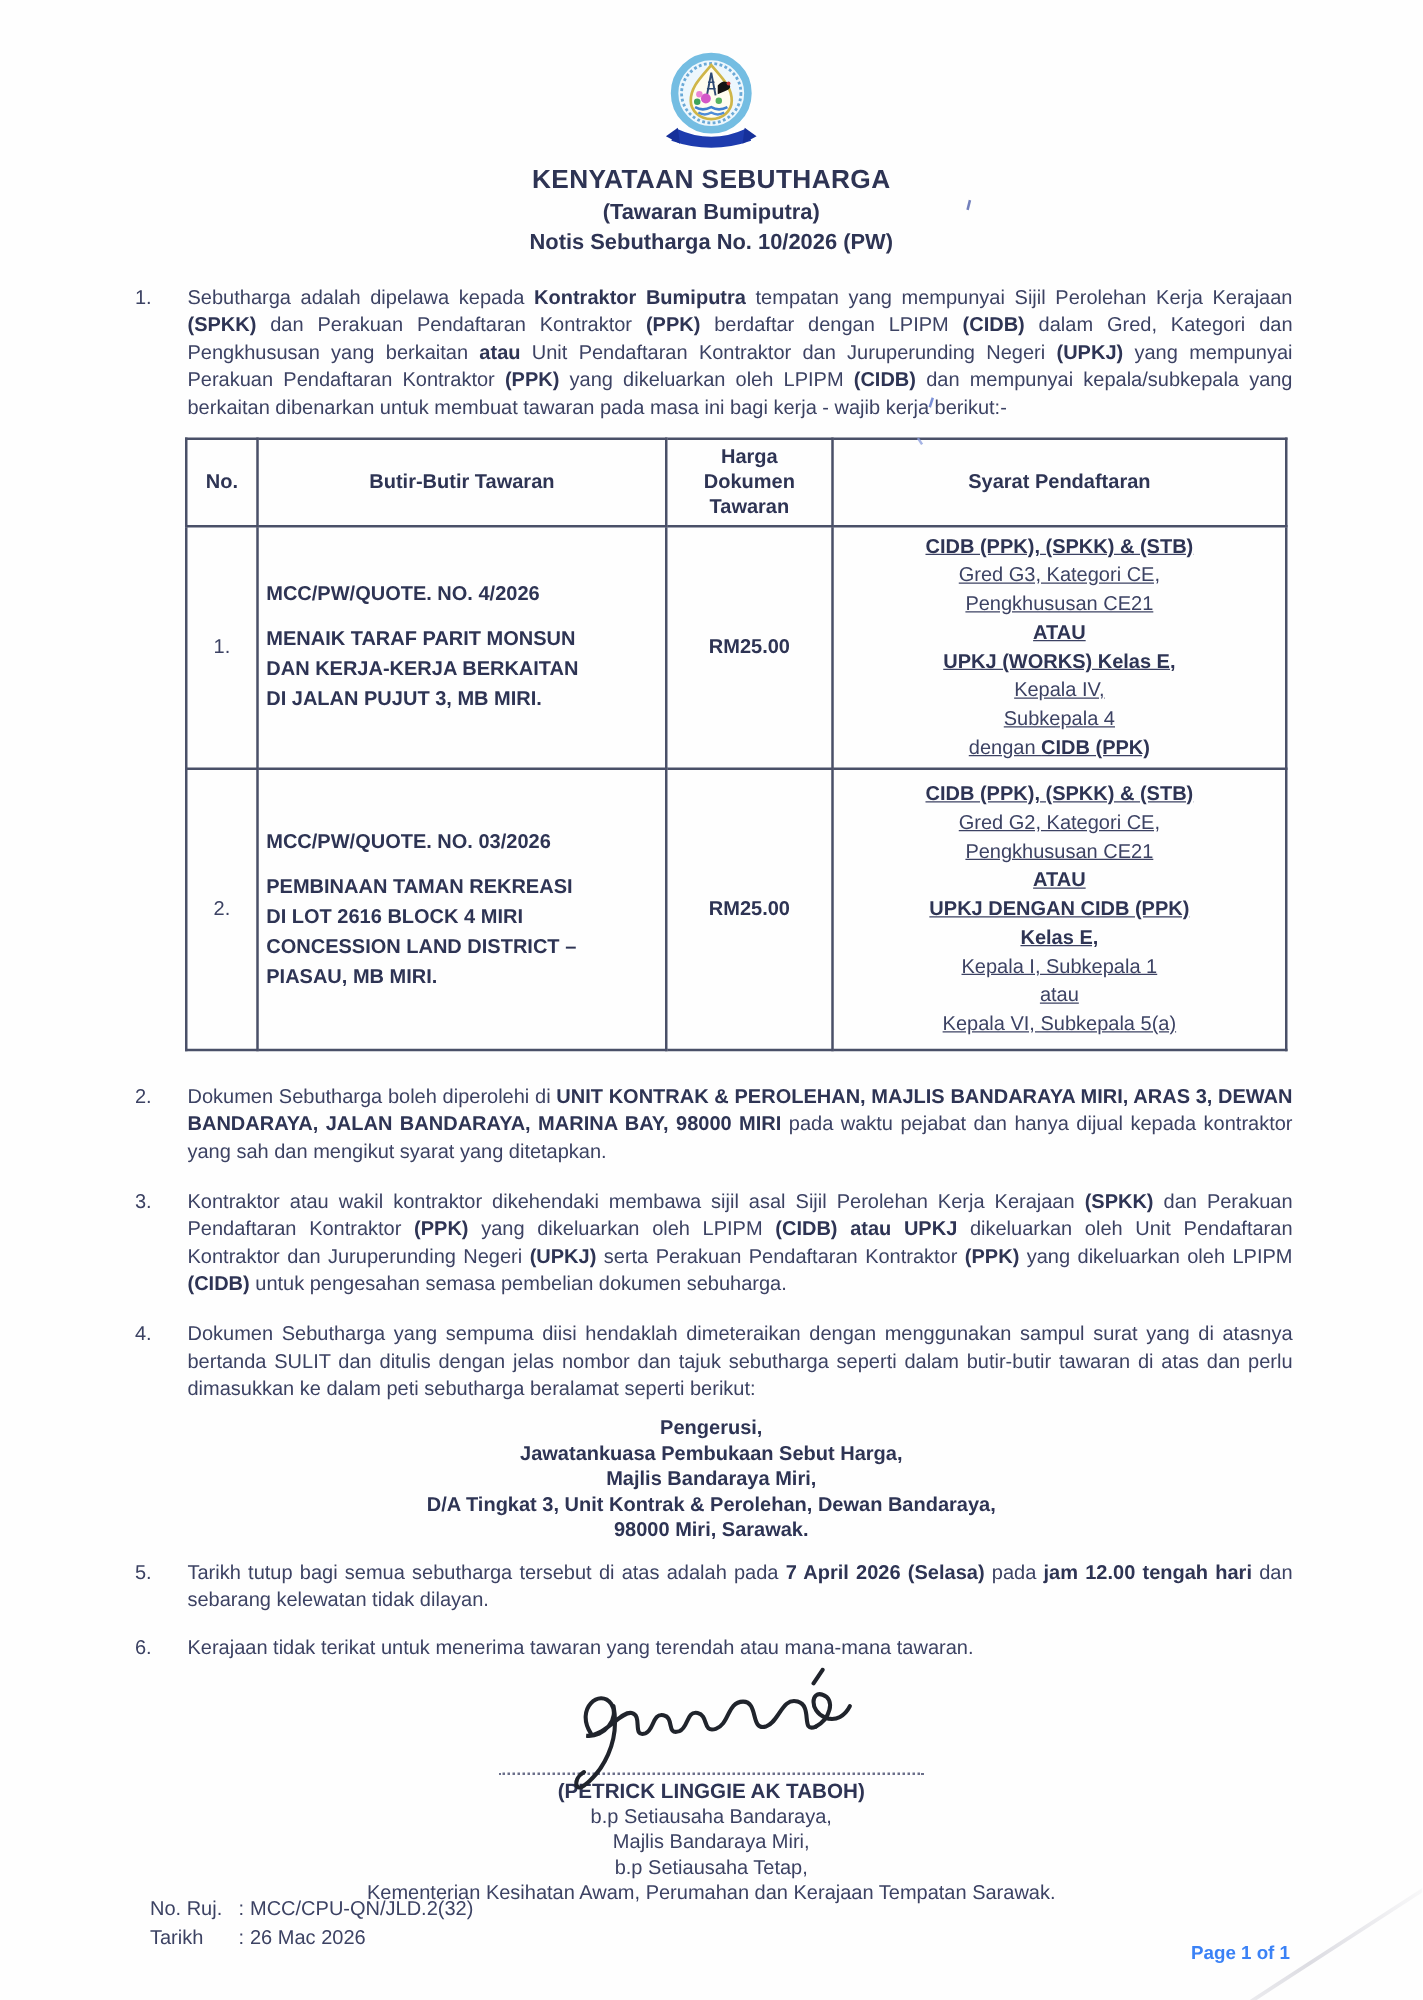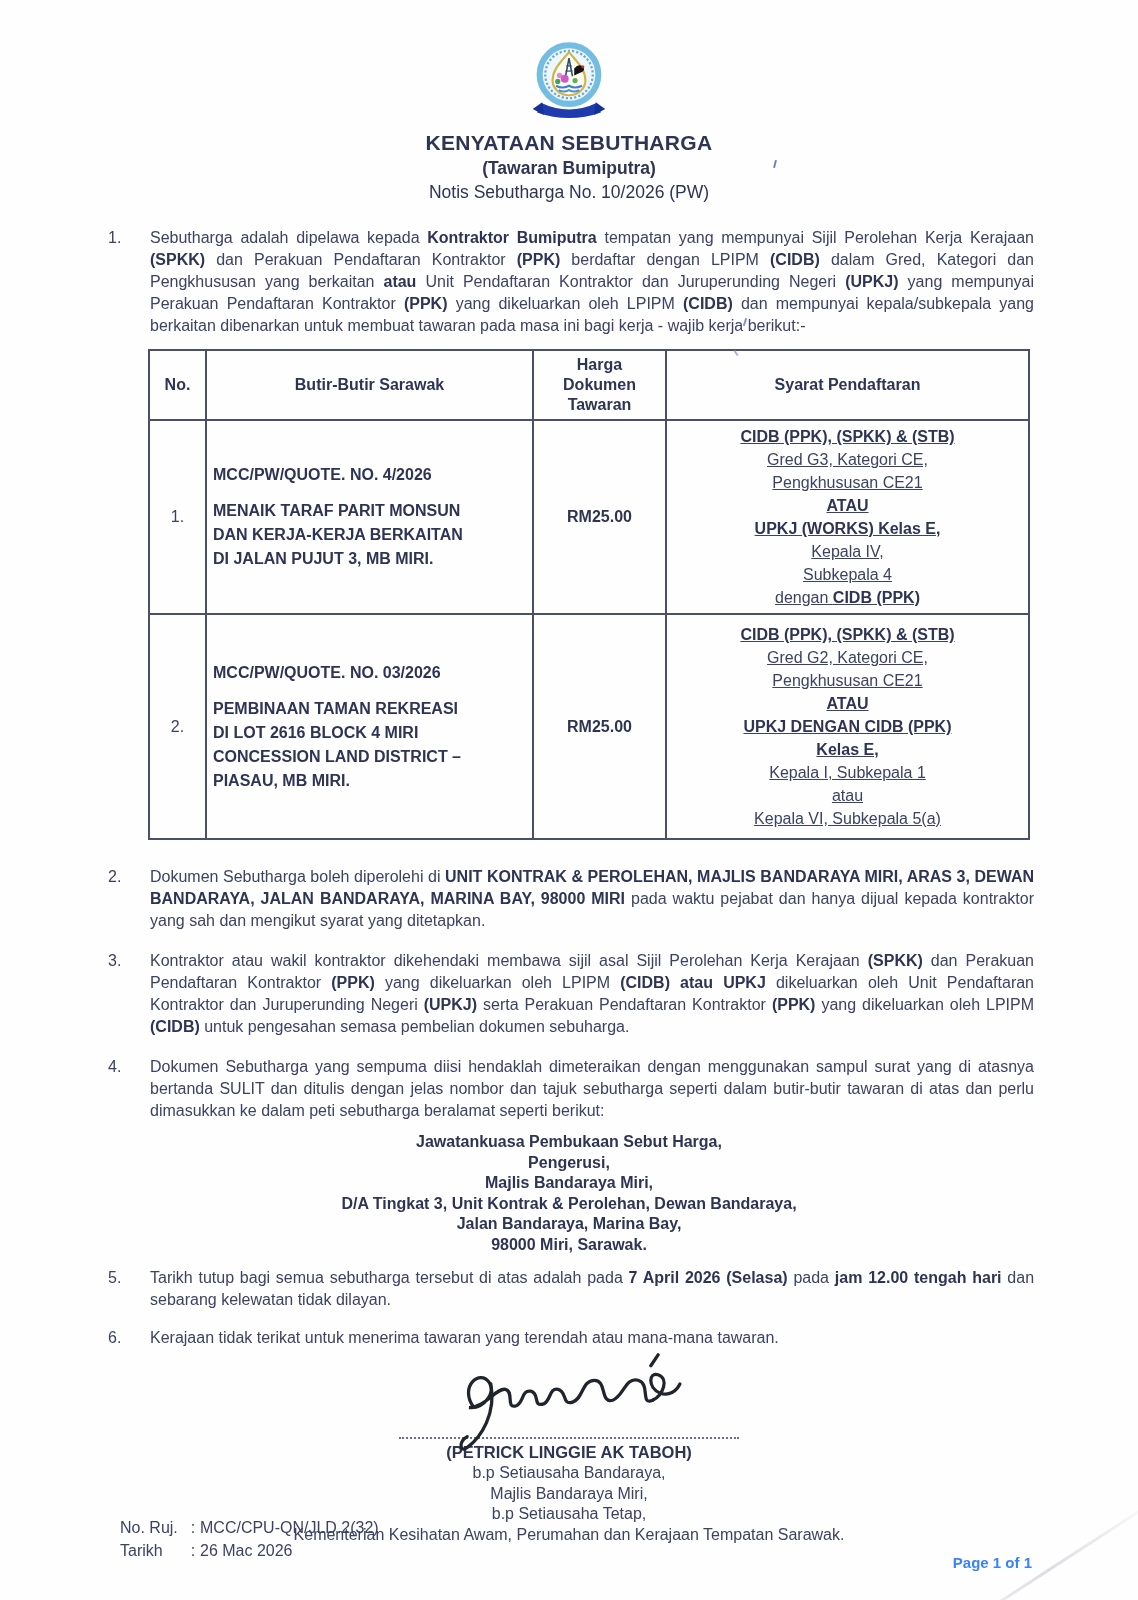--- a/index.html
+++ b/index.html
@@ -9,21 +9,21 @@
     background:#fefefe; overflow:hidden;
     font-family:"Liberation Sans", sans-serif;
     color:#3c4263; font-size:16px; line-height:22px;
   }
   .b, .bold { font-weight:bold; color:#2e3454; }
 
   
   .logo-wrap { padding-top:40px; text-align:center; }
   .title1 { text-align:center; font-weight:bold; font-size:21px; color:#2e3454; margin-top:4px; letter-spacing:.3px; }
   .title2 { text-align:center; font-weight:bold; font-size:17.5px; color:#2e3454; margin-top:3px; }
-  .title3 { text-align:center; font-weight:normal; font-size:17.5px; color:#2e3454; margin-top:2px; }
+  .title3 { text-align:center; font-weight:bold; font-size:17.5px; color:#2e3454; margin-top:2px; }
 
   
   .para { display:flex; margin:0 104px 0 108px; }
   .para .num { width:42px; flex:0 0 42px; color:#3c4263; }
   .para .ptxt { flex:1; text-align:justify; }
   .p1 { margin-top:24px; }
   .p2 { margin-top:26px; }
   .p3 { margin-top:18px; }
   .p4 { margin-top:18px; }
   .p5 { margin-top:12px; }
@@ -113,21 +113,21 @@
     <table class="tender">
       <colgroup>
           <col class="c-no">
           <col class="c-butir">
           <col class="c-harga">
           <col class="c-syarat">
         </colgroup>
       <tbody>
           <tr>
         <th>No.</th>
-        <th>Butir-Butir Sarawak</th>
+        <th>Butir-Butir Tawaran</th>
         <th>Harga Dokumen Tawaran</th>
         <th>Syarat Pendaftaran</th>
       </tr>
       <tr class="r1">
         <td class="cell-no">1.</td>
         <td class="cell-butir">
               <div class="line">MCC/PW/QUOTE. NO. 4/2026</div>
               <div class="line">MENAIK TARAF PARIT MONSUN</div>
               <div class="line">DAN KERJA-KERJA BERKAITAN</div>
               <div class="line">DI JALAN PUJUT 3, MB MIRI.</div>
@@ -177,25 +177,24 @@
   <div class="para p3">
     <div class="num">3.</div>
     <div class="ptxt"><span>Kontraktor atau wakil kontraktor dikehendaki membawa sijil asal Sijil Perolehan Kerja Kerajaan </span><span class="b">(SPKK)</span><span> dan Perakuan Pendaftaran Kontraktor </span><span class="b">(PPK)</span><span> yang dikeluarkan oleh LPIPM </span><span class="b">(CIDB) atau UPKJ</span><span> dikeluarkan oleh Unit Pendaftaran Kontraktor dan Juruperunding Negeri </span><span class="b">(UPKJ)</span><span> serta Perakuan Pendaftaran Kontraktor </span><span class="b">(PPK)</span><span> yang dikeluarkan oleh LPIPM </span><span class="b">(CIDB)</span><span> untuk pengesahan semasa pembelian dokumen sebuharga.</span></div>
   </div>
   <div class="para p4">
     <div class="num">4.</div>
     <div class="ptxt"><span>Dokumen Sebutharga yang sempuma diisi hendaklah dimeteraikan dengan menggunakan sampul surat yang di atasnya bertanda SULIT dan ditulis dengan jelas nombor dan tajuk sebutharga seperti dalam butir-butir tawaran di atas dan perlu dimasukkan ke dalam peti sebutharga beralamat seperti berikut:</span></div>
   </div>
 
   <div class="address">
+      <div class="line">Pengerusi,</div>
       <div class="line">Jawatankuasa Pembukaan Sebut Harga,</div>
-      <div class="line">Pengerusi,</div>
       <div class="line">Majlis Bandaraya Miri,</div>
       <div class="line">D/A Tingkat 3, Unit Kontrak &amp; Perolehan, Dewan Bandaraya,</div>
-      <div class="line">Jalan Bandaraya, Marina Bay,</div>
       <div class="line">98000 Miri, Sarawak.</div>
     </div>
 
   <div class="para p5">
     <div class="num">5.</div>
     <div class="ptxt"><span>Tarikh tutup bagi semua sebutharga tersebut di atas adalah pada </span><span class="b">7 April 2026 (Selasa)</span><span> pada </span><span class="b">jam 12.00 tengah hari</span><span> dan sebarang kelewatan tidak dilayan.</span></div>
   </div>
   <div class="para p6">
     <div class="num">6.</div>
     <div class="ptxt"><span>Kerajaan tidak terikat untuk menerima tawaran yang terendah atau mana-mana tawaran.</span></div>

